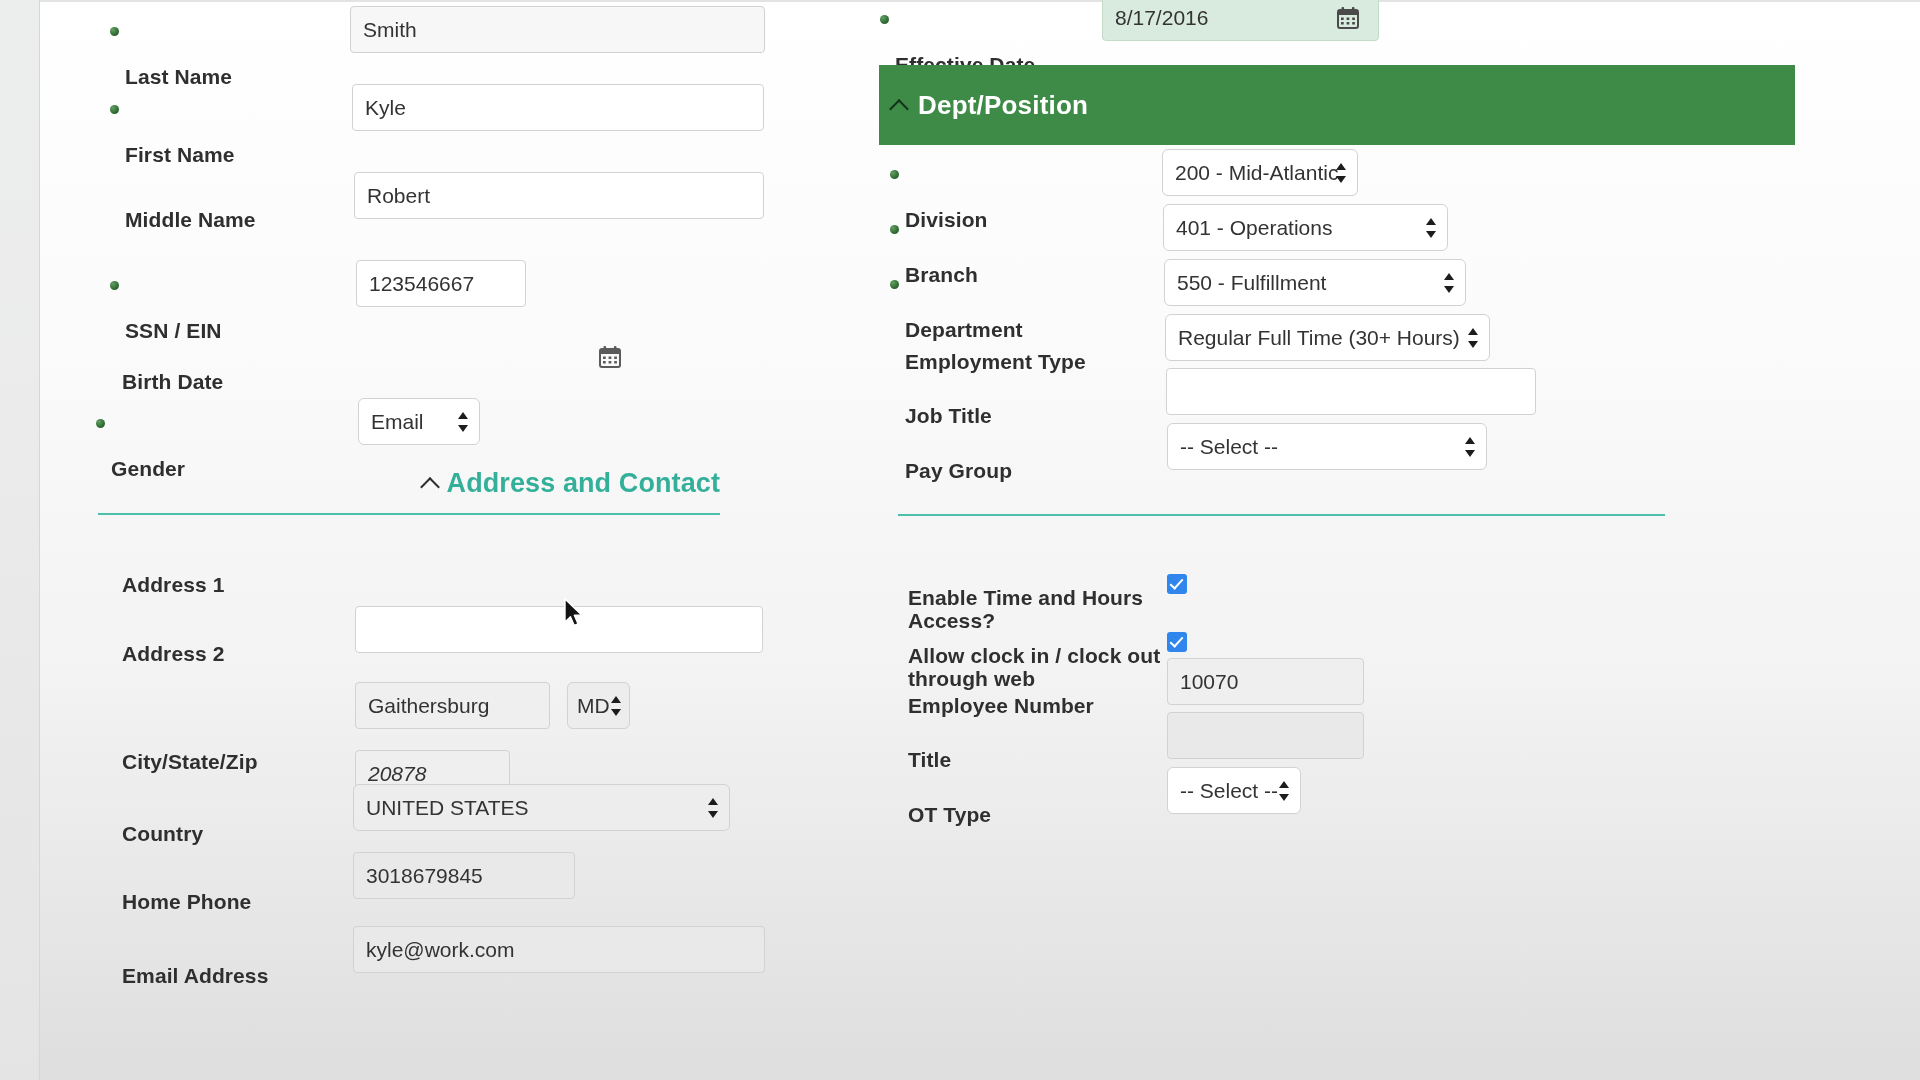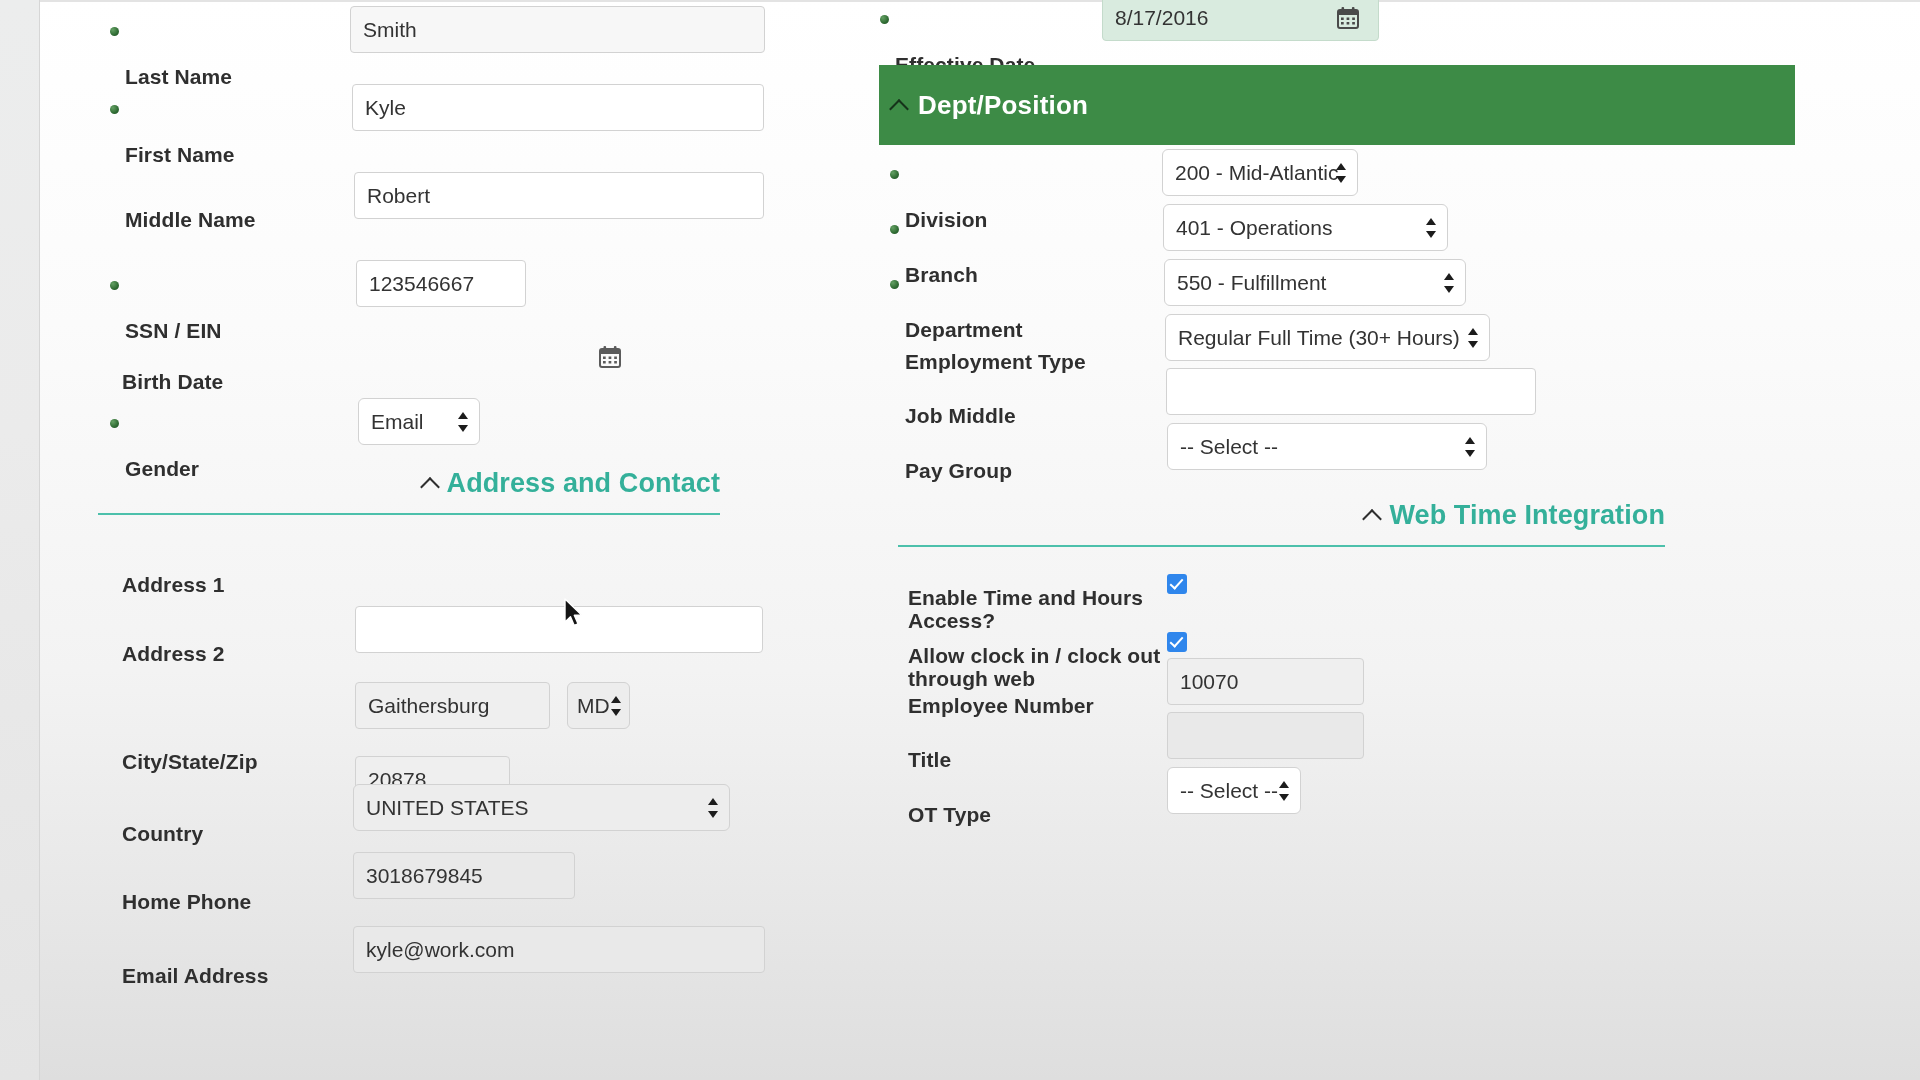--- a/index.html
+++ b/index.html
@@ -234,21 +234,21 @@
               <rect x="16.2" y="11.5" width="2.7" height="2.5"></rect>
             <rect x="5" y="16" width="2.7" height="2.5"></rect>
               <rect x="10.6" y="16" width="2.7" height="2.5"></rect>
               <rect x="16.2" y="16" width="2.7" height="2.5"></rect>
           </g>
         </svg>
       </div>
     </div>
 
     <div class="row" style="top:398px; height:46px;">
-      <div class="label req" style="position:absolute;left:85px;top:12px;">
+      <div class="label req" style="position:absolute;left:71px;top:12px;">
         <span class="req-dot"></span>
         <span>Gender</span>
       </div>
       <div class="sel" style="position:absolute;left:318px;top:0;width:122px;">
         <span>Email</span>
         <span class="spin"></span>
       </div>
     </div>
 
     <div class="sec-teal" style="left:58px;top:468px;width:622px;">
@@ -274,21 +274,21 @@
 
     <div class="row" style="top:682px; height:116px;">
       <div class="label" style="position:absolute;left:82px;top:44px;">
         <span>City/State/Zip</span>
       </div>
       <div class="field dim2" style="position:absolute;left:315px;top:0;width:195px;">Gaithersburg</div>
       <div class="sel dim2" style="position:absolute;left:527px;top:0;width:63px;padding-right:26px;padding-left:9px;">
         <span>MD</span>
         <span class="spin" style="right:7px;"></span>
       </div>
-      <div class="field dim2" style="position:absolute;left:315px;top:74px;width:155px;">20878</div>
+      <div class="field dim2" style="position:absolute;left:315px;top:68px;width:155px;font-style:italic;">20878</div>
     </div>
 
     <div class="row" style="top:784px; height:50px;">
       <div class="label" style="position:absolute;left:82px;top:14px;">
         <span>Country</span>
       </div>
       <div class="sel dim2" style="position:absolute;left:313px;top:0;width:377px;">
         <span>UNITED STATES</span>
         <span class="spin"></span>
       </div>
@@ -379,40 +379,36 @@
         <span>Employment Type</span>
       </div>
       <div class="sel" style="position:absolute;left:285px;top:0;width:325px;">
         <span>Regular Full Time (30+ Hours)</span>
         <span class="spin"></span>
       </div>
     </div>
 
     <div class="row" style="top:368px; height:48px;">
       <div class="label" style="position:absolute;left:25px;top:12px;">
-        <span>Job Middle</span>
+        <span>Job Title</span>
       </div>
       <div class="field" style="position:absolute;left:286px;top:0;width:370px;"></div>
     </div>
 
     <div class="row" style="top:423px; height:48px;">
       <div class="label" style="position:absolute;left:25px;top:12px;">
         <span>Pay Group</span>
       </div>
       <div class="sel" style="position:absolute;left:287px;top:0;width:320px;">
         <span>-- Select --</span>
         <span class="spin"></span>
       </div>
     </div>
 
     <div class="sec-teal" style="left:18px;top:500px;width:767px;">
-      <div class="sec-head">
-        <span class="chev"></span>
-        <span class="sec-title">Web Time Integration</span>
-      </div>
       <div class="sec-rule"></div>
     </div>
 
     <div class="row" style="top:562px; height:44px;">
       <div class="label" style="position:absolute;left:28px;top:0;">
         <span>Enable Time and Hours
 Access?</span>
       </div>
       <div class="cb" style="position:absolute;left:287px;top:12px;"></div>
     </div>

